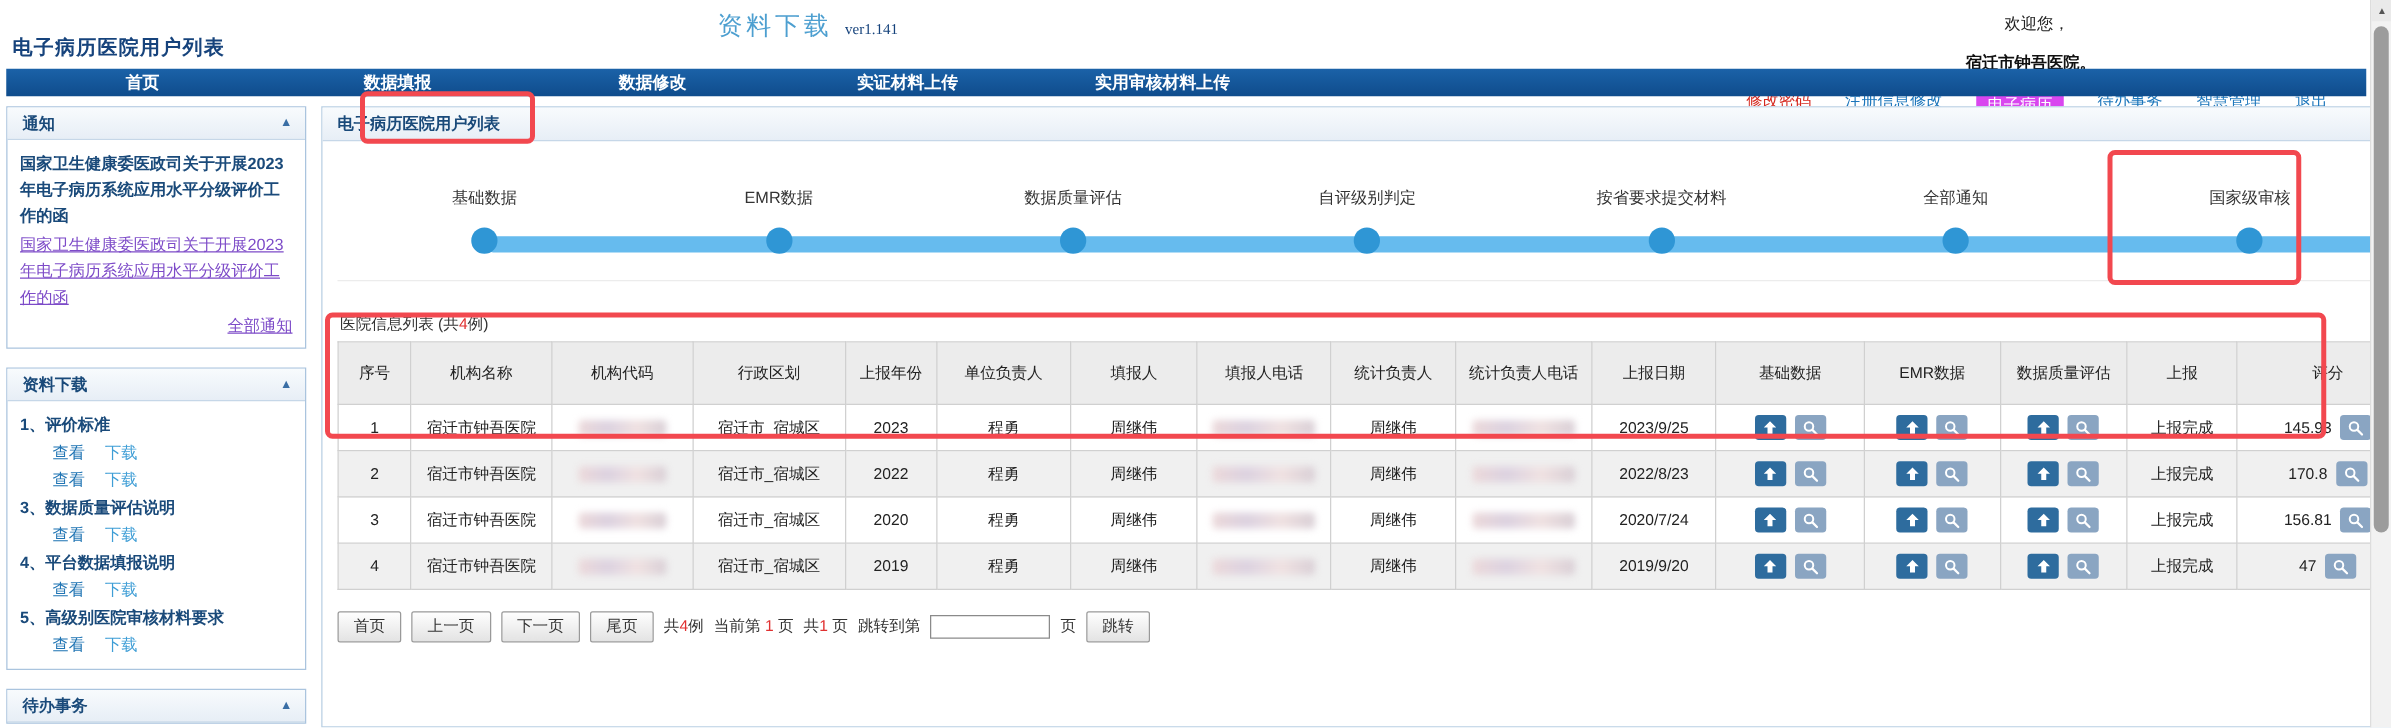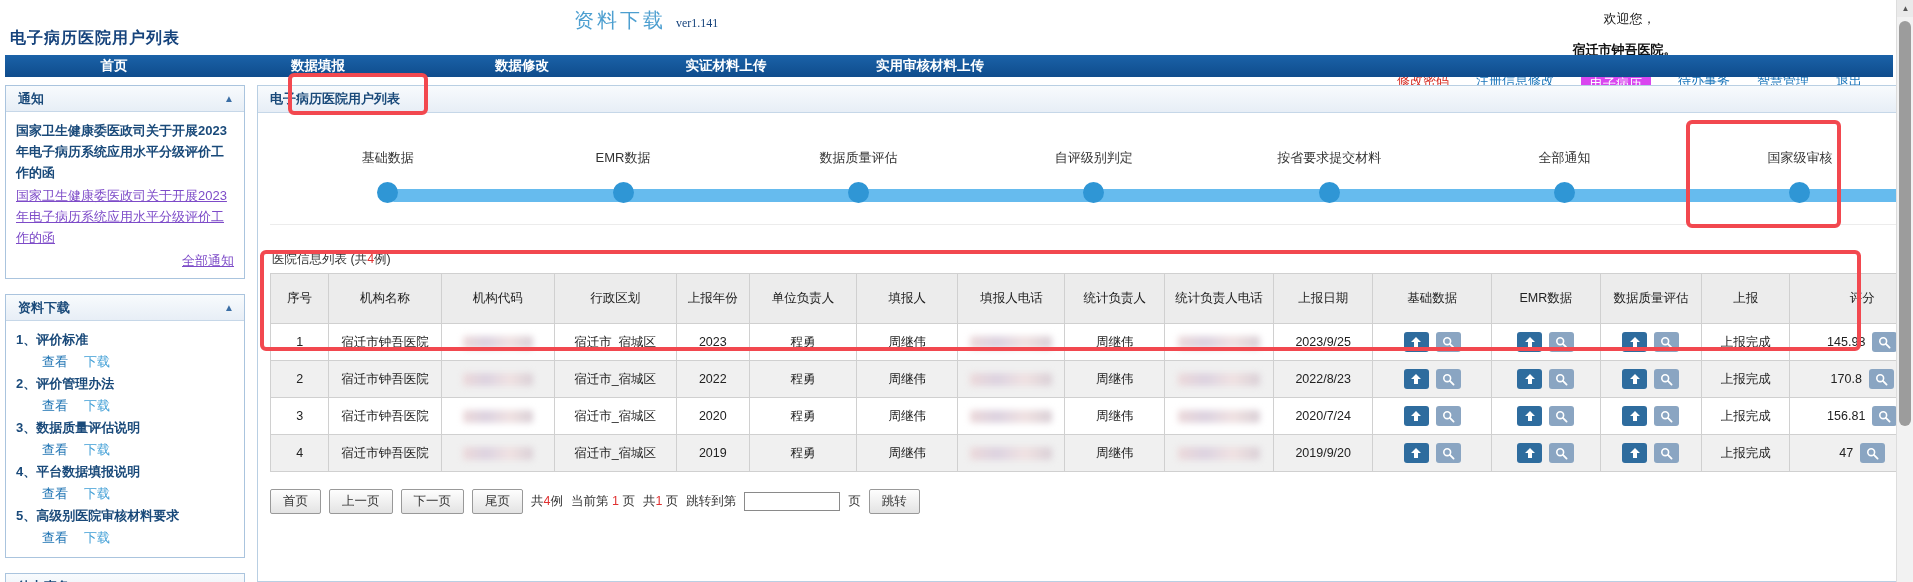--- a/index.html
+++ b/index.html
@@ -139,21 +139,20 @@
   <div class="panel">
     <div class="panel-head">
       <span class="panel-title">资料下载</span>
       <span class="panel-caret">▲</span>
     </div>
     <div class="panel-body" id="dl-body">
         <div class="dl-item">1、评价标准</div>
      <div class="dl-links">
        <a class="dl-view">查看</a><a class="dl-down">下载</a>
      </div>
-        <div class="dl-item">2、评价管理办法</div>
      <div class="dl-links">
        <a class="dl-view">查看</a><a class="dl-down">下载</a>
      </div>
         <div class="dl-item">3、数据质量评估说明</div>
      <div class="dl-links">
        <a class="dl-view">查看</a><a class="dl-down">下载</a>
      </div>
         <div class="dl-item">4、平台数据填报说明</div>
      <div class="dl-links">
        <a class="dl-view">查看</a><a class="dl-down">下载</a>

